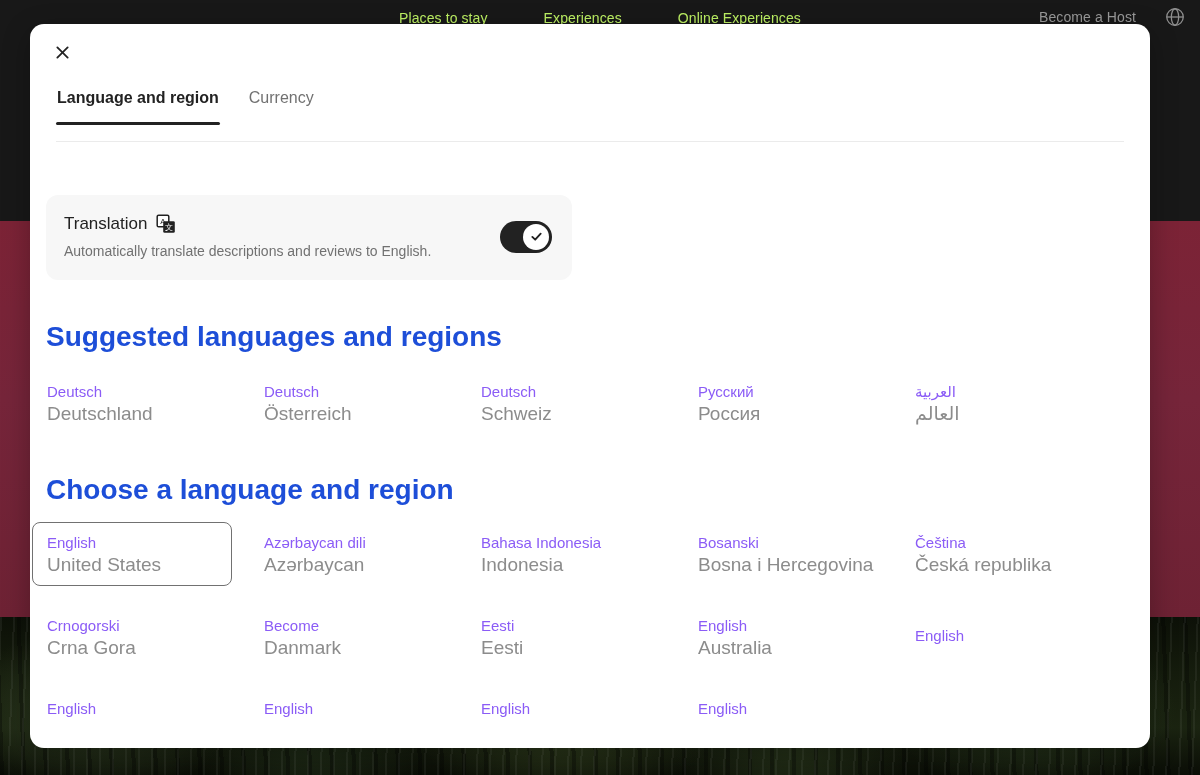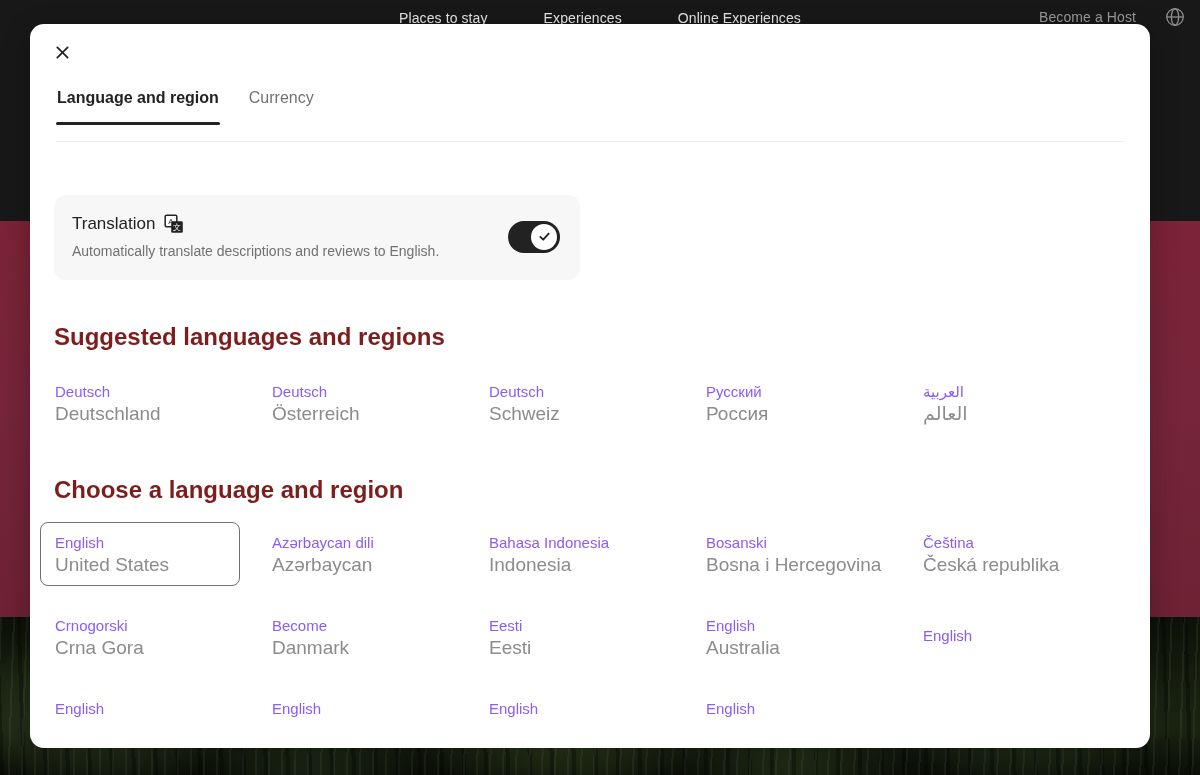--- a/index.html
+++ b/index.html
@@ -21,21 +21,21 @@
     width: 1200px; height: 221px;
     background: #181818;
   }
   .nav-links {
     position: absolute; top: 6px; left: 0;
     width: 1200px; height: 24px;
     display: flex; align-items: center; justify-content: center;
     gap: 56px;
   }
   .nav-link {
-    color: #e5e5e5;
+    color: #bef264;
     font-size: 14px;
     letter-spacing: .1px;
     white-space: nowrap;
   }
   .nav-right {
     position: absolute; top: 6px; right: 14px;
     display: flex; align-items: center; gap: 28px;
   }
   .nav-right .nav-link { color: #9a9a9a; }
   .globe-icon { display: block; width: 22px; height: 22px; opacity: .72; }
@@ -120,21 +120,21 @@
     border-radius: 2px;
   }
   .tabs-rule {
     position: absolute;
     left: 0; right: 0; bottom: 0;
     height: 1px;
     background: #ebebeb;
   }
 
   .modal-body {
-    padding: 0 24px;
+    padding: 0 16px;
   }
 
   
   .translation-card {
     margin-top: 53px;
     width: 526px;
     background: #f7f7f7;
     border-radius: 12px;
     padding: 18px 20px 20px 18px;
     display: flex;
@@ -172,23 +172,23 @@
     top: 3px; right: 3px;
     width: 26px; height: 26px;
     border-radius: 50%;
     background: #fff;
     display: flex; align-items: center; justify-content: center;
   }
   .toggle-knob svg { display: block; }
 
   
   .section-title {
-    font-size: 24px;
+    font-size: 28px;
     font-weight: 700;
-    color: #7f1d1d;
+    color: #1d4ed8;
     line-height: 26px;
   }
   .section-suggested { margin-top: 44px; }
   .section-choose { margin-top: 42px; }
 
   
   .lang-grid {
     display: grid;
     grid-template-columns: repeat(5, 217px);
     column-gap: 0;

